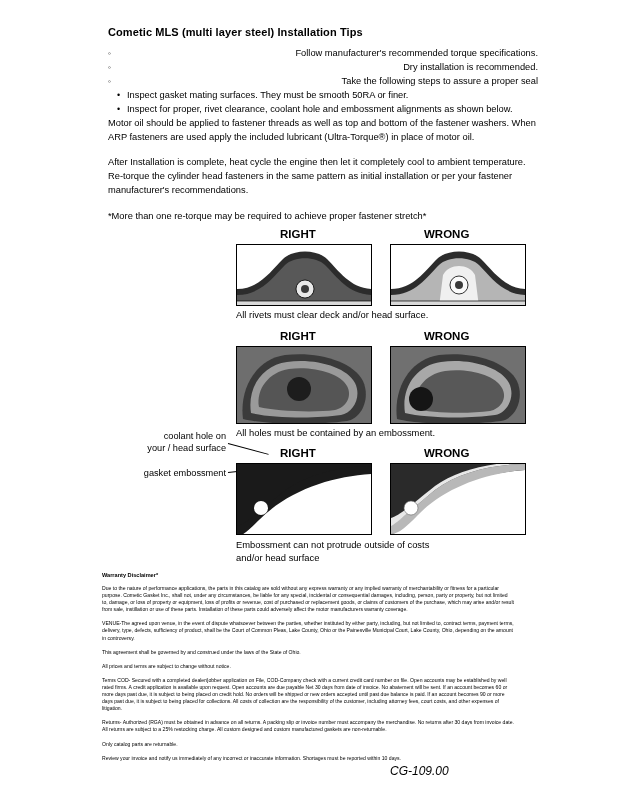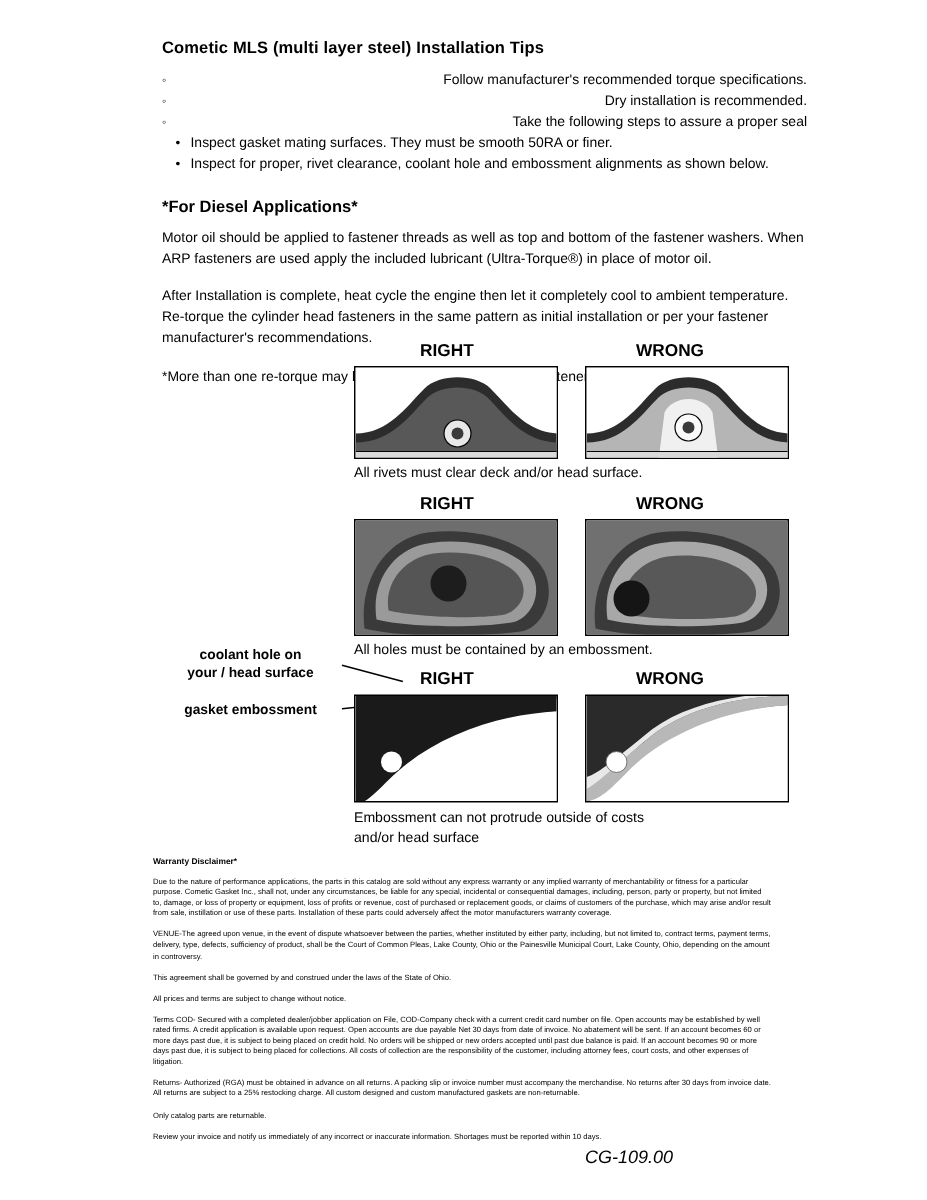--- a/index.html
+++ b/index.html
@@ -125,23 +125,22 @@
   .caption {
     font-size: 9.4px;
     margin-top: 3px;
     line-height: 12.5px;
   }
 
   
   .annot {
     position: absolute;
     font-size: 9.2px;
-    text-align: center;
+    text-align: right;
     line-height: 12px;
-    font-weight: bold;
   }
   .annot-line {
     position: absolute;
     background: #000;
     height: 1px;
   }
 
   
   .warranty {
     position: absolute;
@@ -179,21 +178,20 @@
     <ul class="bullets">
       <li>Follow manufacturer's recommended torque specifications.</li>
       <li>Dry installation is recommended.</li>
       <li>Take the following steps to assure a proper seal</li>
     </ul>
     <ul class="subbullets">
       <li>Inspect gasket mating surfaces.  They must be smooth 50RA or finer.</li>
       <li>Inspect for proper, rivet clearance, coolant hole and embossment alignments as shown below.</li>
     </ul>
 
-    <h2 class="subtitle">*For Diesel Applications*</h2>
     <p class="para">Motor oil should be applied to fastener threads as well as top and bottom of the fastener washers.  When ARP fasteners are used apply the included lubricant (Ultra-Torque®) in place of motor oil.</p>
     <p class="para">After Installation is complete, heat cycle the engine then let it completely cool to ambient temperature.  Re-torque the cylinder head fasteners in the same pattern as initial installation or per your fastener manufacturer's recommendations.</p>
     <p class="para last">*More than one re-torque may be required to achieve proper fastener stretch*</p>
   </div>
 
   <div class="figures">
 
     <div class="figrow">
       <div class="figlabels">
         <span class="figlabel left">RIGHT</span>

